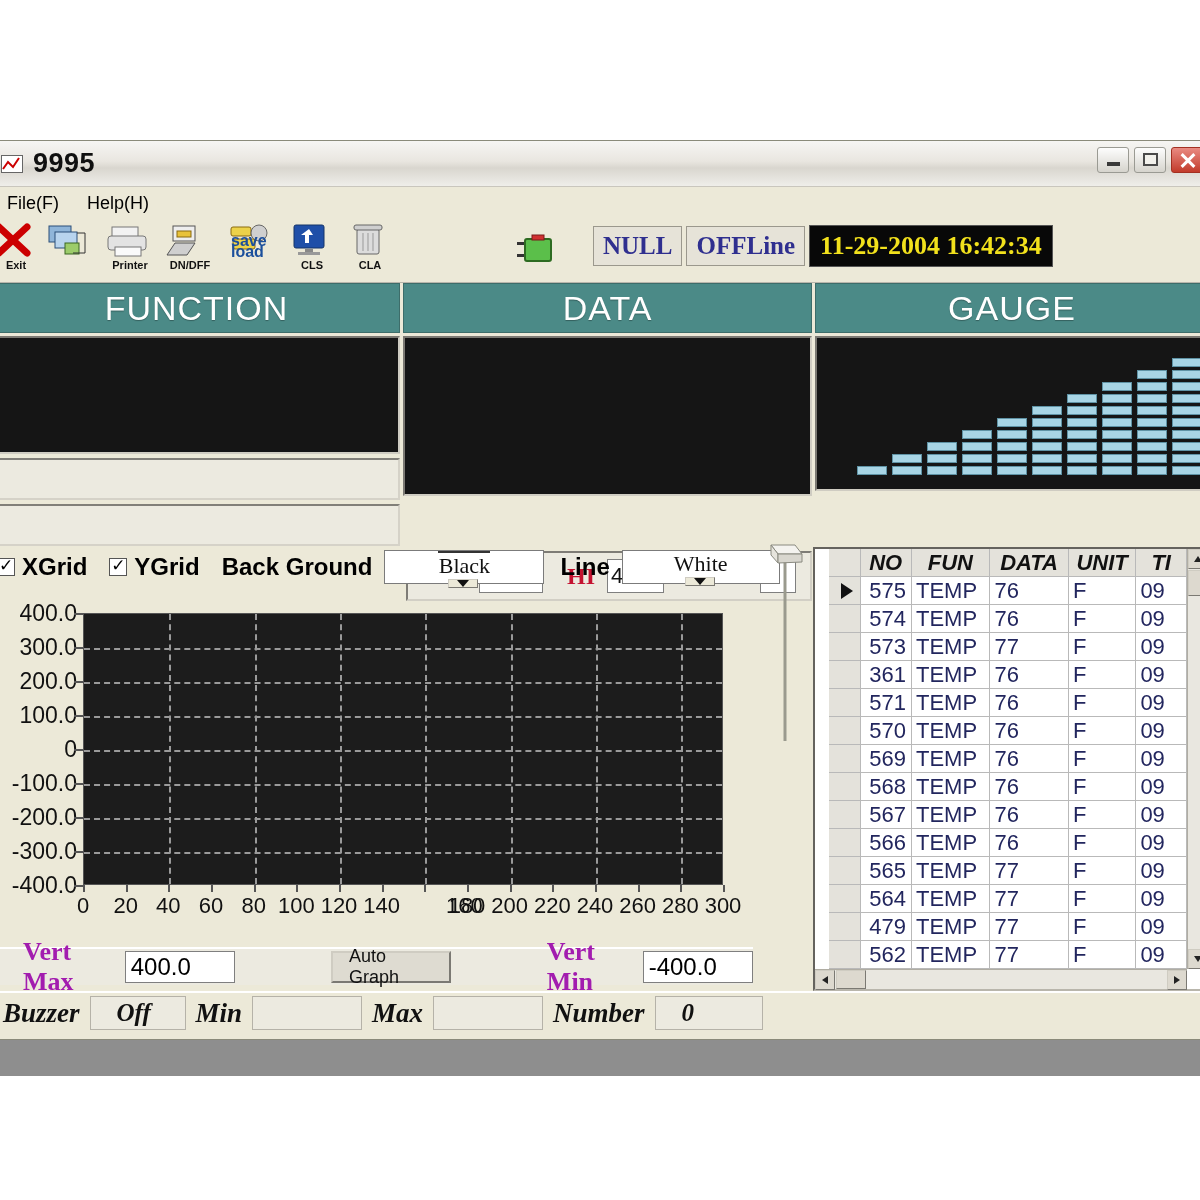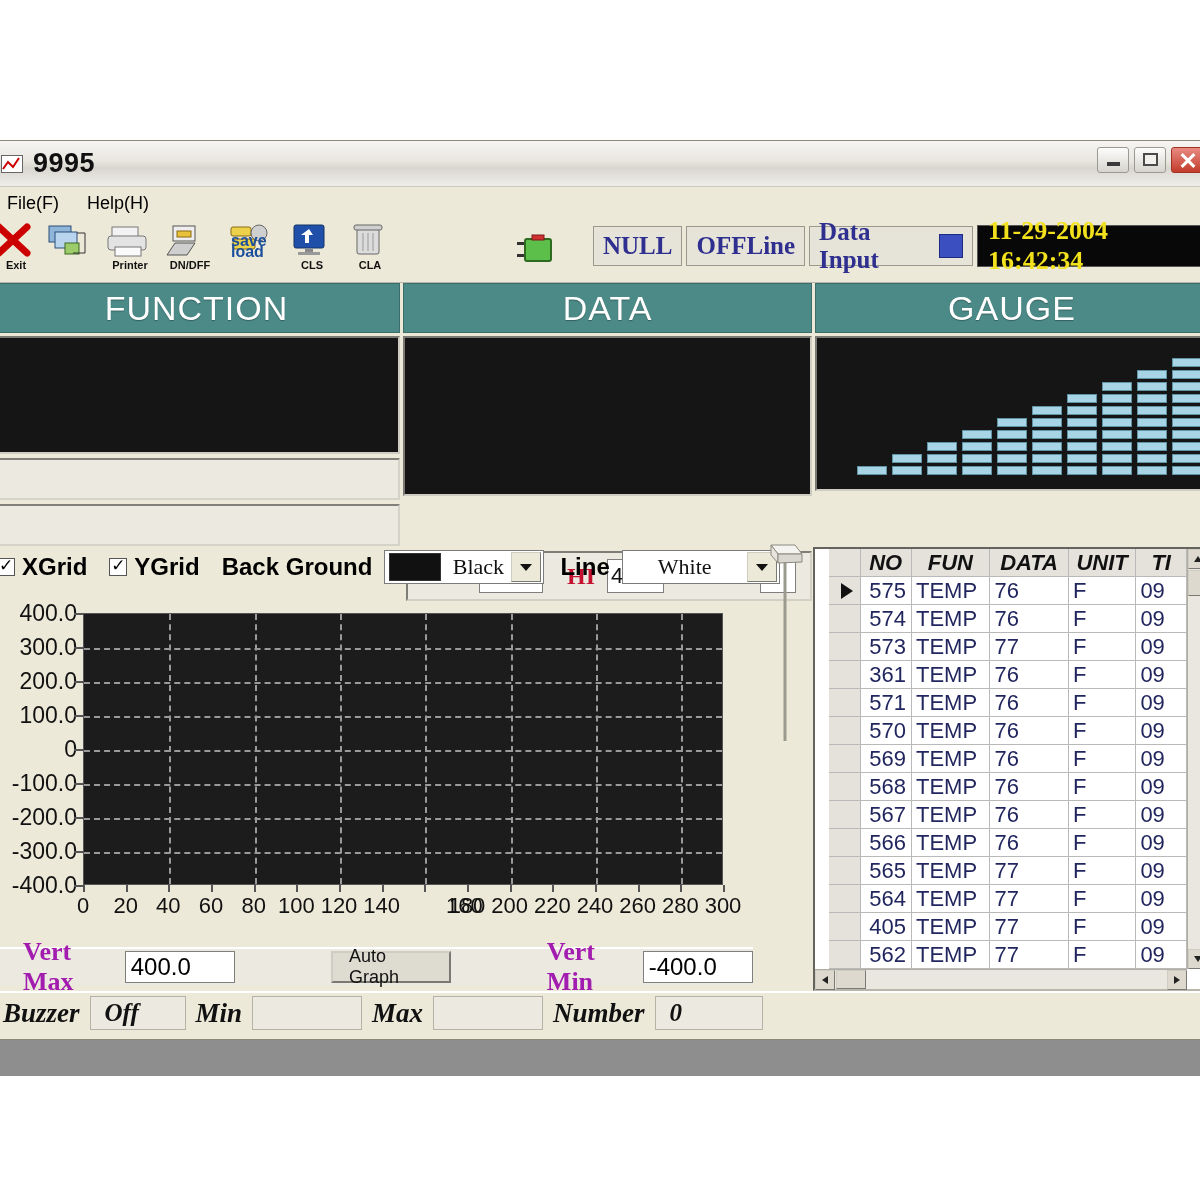--- a/index.html
+++ b/index.html
@@ -84,21 +84,21 @@
   .gv-val { flex:1; background:#0c0c0c; border:2px inset #b9b6ac; color:#e8162a; font-size:46px; font-weight:bold;
             display:flex; align-items:center; justify-content:flex-end; padding-right:4px; overflow:hidden;
             font-family:"Liberation Sans",sans-serif; }
 
   
   .gctl { position:absolute; left:0px; top:404px; width:818px; height:44px; display:flex; align-items:center; gap:0px; }
   .cb { width:18px; height:18px; border:1px solid #555; background:#fff; position:relative; margin-left:4px; }
   .cb::after { content:"✓"; position:absolute; left:1px; top:-4px; font-size:17px; color:#000; }
   .ctl-lbl { font-size:24px; font-weight:bold; color:#000; margin-left:7px; font-family:"Liberation Sans",sans-serif; }
   .combo { height:34px; border:1px solid #7b7b7b; background:#fff; display:flex; align-items:center; position:relative;
-           margin-left:12px; }
+           margin-left:12px;flex-direction:column; }
   .combo .swatch { width:52px; height:28px; background:#111; margin:0 4px; border:1px solid #333; }
   .combo .ctext { flex:1; text-align:center; font-size:22px; color:#111; font-family:"Liberation Serif",serif; }
   .combo .arrow { width:30px; height:30px; background:#ece9d8; border:1px outset #cfccc2; display:flex;
                   align-items:center; justify-content:center; margin-right:2px; }
   .combo .arrow i { border-left:6px solid transparent; border-right:6px solid transparent; border-top:7px solid #111; }
 
   
   .vslider { position:absolute; left:775px; top:400px; width:40px; height:200px; }
 
   
@@ -123,21 +123,21 @@
               display:flex; align-items:center; font-family:"Liberation Sans",sans-serif; }
   .btn-auto { height:32px; background:#dedbd1; border:2px outset #cfccc2; font-size:18px; padding:0 16px;
               display:flex; align-items:center; font-family:"Liberation Sans",sans-serif; color:#111; }
 
   
   .bstat { position:absolute; left:0px; top:850px; width:1216px; height:42px; background:#ece9d8;
            display:flex; align-items:center; border-top:2px solid #fff; }
   .bstat .bl { font-size:27px; font-weight:bold; font-style:italic; color:#111; padding:0 10px;
                font-family:"Liberation Serif",serif; }
   .bstat .bf { height:34px; background:#eceae0; border:1px solid #b5b2a8; font-size:25px; font-style:italic;
-               font-weight:bold; display:flex; align-items:center; padding:0 14px;
+               font-weight:bold; display:flex; align-items:center; padding:0 26px;
                font-family:"Liberation Serif",serif; color:#111; }
 
   
   .grid-wrap { position:absolute; left:820px; top:406px; width:396px; height:444px; background:#fff;
                border:2px inset #b9b6ac; }
   .grid-tbl { position:absolute; left:0; top:0; right:20px; bottom:20px; overflow:hidden;margin-left:14px; }
   .grow { display:flex; height:28px; border-bottom:1px solid #b9b9b9; }
   .ghead { background:#e4e2db; font-weight:bold; font-style:italic; }
   .gcell { border-right:1px solid #b9b9b9; display:flex; align-items:center; padding-left:4px;
            font-size:22px; color:#22265e; font-family:"Liberation Sans",sans-serif; overflow:hidden;
@@ -282,24 +282,20 @@
           <rect x="12" y="6" width="26" height="22" rx="2" fill="#5bbf4a" stroke="#2d6b21" stroke-width="2"></rect>
           <rect x="19" y="2" width="12" height="5" fill="#d03030" stroke="#7a1a1a"></rect>
           <rect x="4" y="9" width="7" height="3" fill="#333"></rect>
           <rect x="4" y="21" width="7" height="3" fill="#333"></rect>
         </svg>
       </div>
 
       <div class="status-area">
         <div class="stbox">NULL</div>
         <div class="stbox">OFFLine</div>
-        <div class="stbox datainput">
-          <span>Data Input</span>
-          <span class="blue-sq"></span>
-        </div>
         <div class="clock">11-29-2004 16:42:34</div>
       </div>
     </div>
 
     <div class="panes">
 
       <div class="pane fn">
         <div class="pane-hdr">FUNCTION</div>
         <div class="pane-black"></div>
         <div class="gray-strip"></div>
@@ -637,21 +633,21 @@
           <div class="grow">
             <div class="gcell c-sel"></div>
             <div class="gcell c-no">564</div>
             <div class="gcell c-fun">TEMP</div>
             <div class="gcell c-data">77</div>
             <div class="gcell c-unit">F</div>
             <div class="gcell c-ti">09</div>
           </div>
           <div class="grow">
             <div class="gcell c-sel"></div>
-            <div class="gcell c-no">405</div>
+            <div class="gcell c-no">479</div>
             <div class="gcell c-fun">TEMP</div>
             <div class="gcell c-data">77</div>
             <div class="gcell c-unit">F</div>
             <div class="gcell c-ti">09</div>
           </div>
           <div class="grow">
             <div class="gcell c-sel"></div>
             <div class="gcell c-no">562</div>
             <div class="gcell c-fun">TEMP</div>
             <div class="gcell c-data">77</div>

